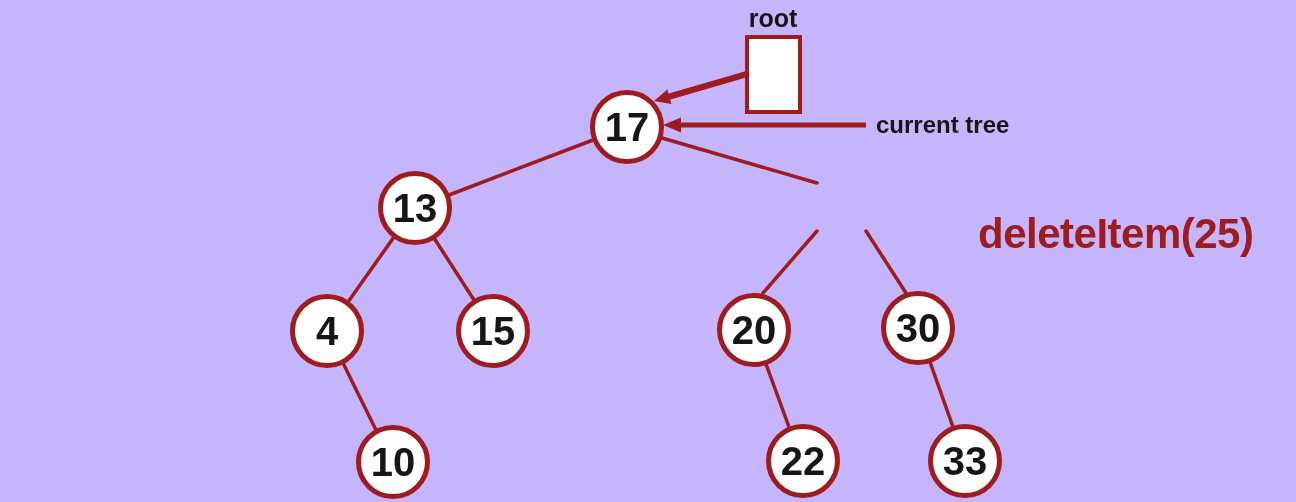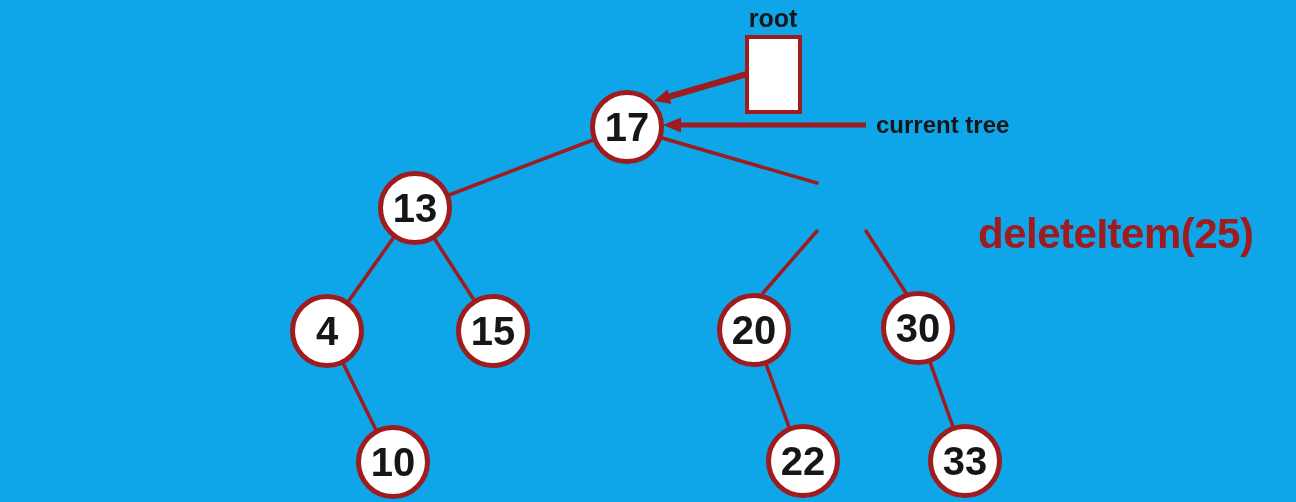--- a/index.html
+++ b/index.html
@@ -5,21 +5,21 @@
   html, body {
     margin: 0;
     padding: 0;
     background: #ffffff;
     font-family: "Liberation Sans", sans-serif;
   }
   .stage {
     position: relative;
     width: 1296px;
     height: 502px;
-    background: #0ea5e9;
+    background: #c4b5fd;
     overflow: hidden;
   }
   svg { display: block; }
   .edge {
     stroke: #9E1B1E;
     stroke-width: 3.5;
     stroke-linecap: round;
     fill: none;
   }
   .pointer-line {

